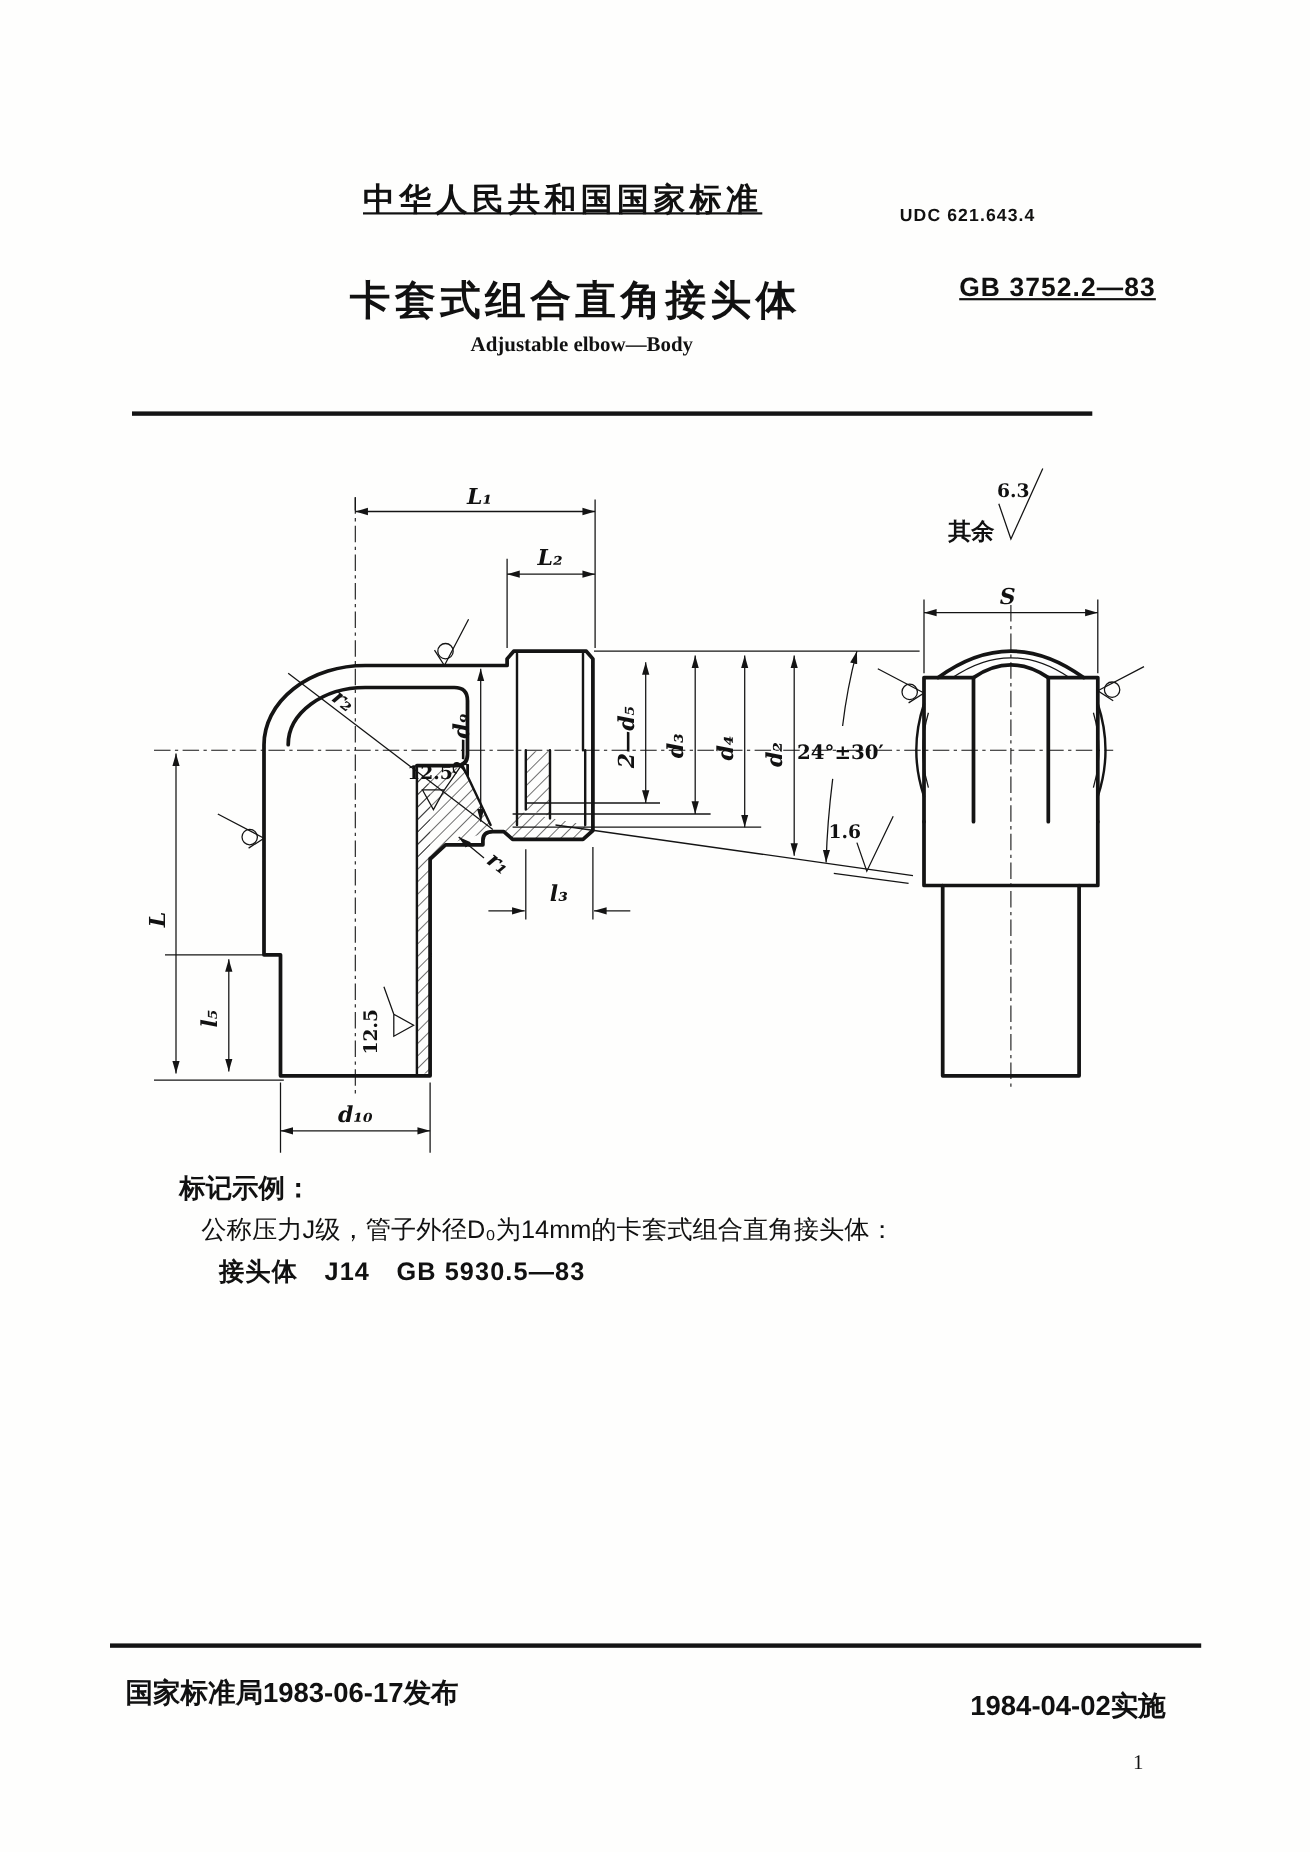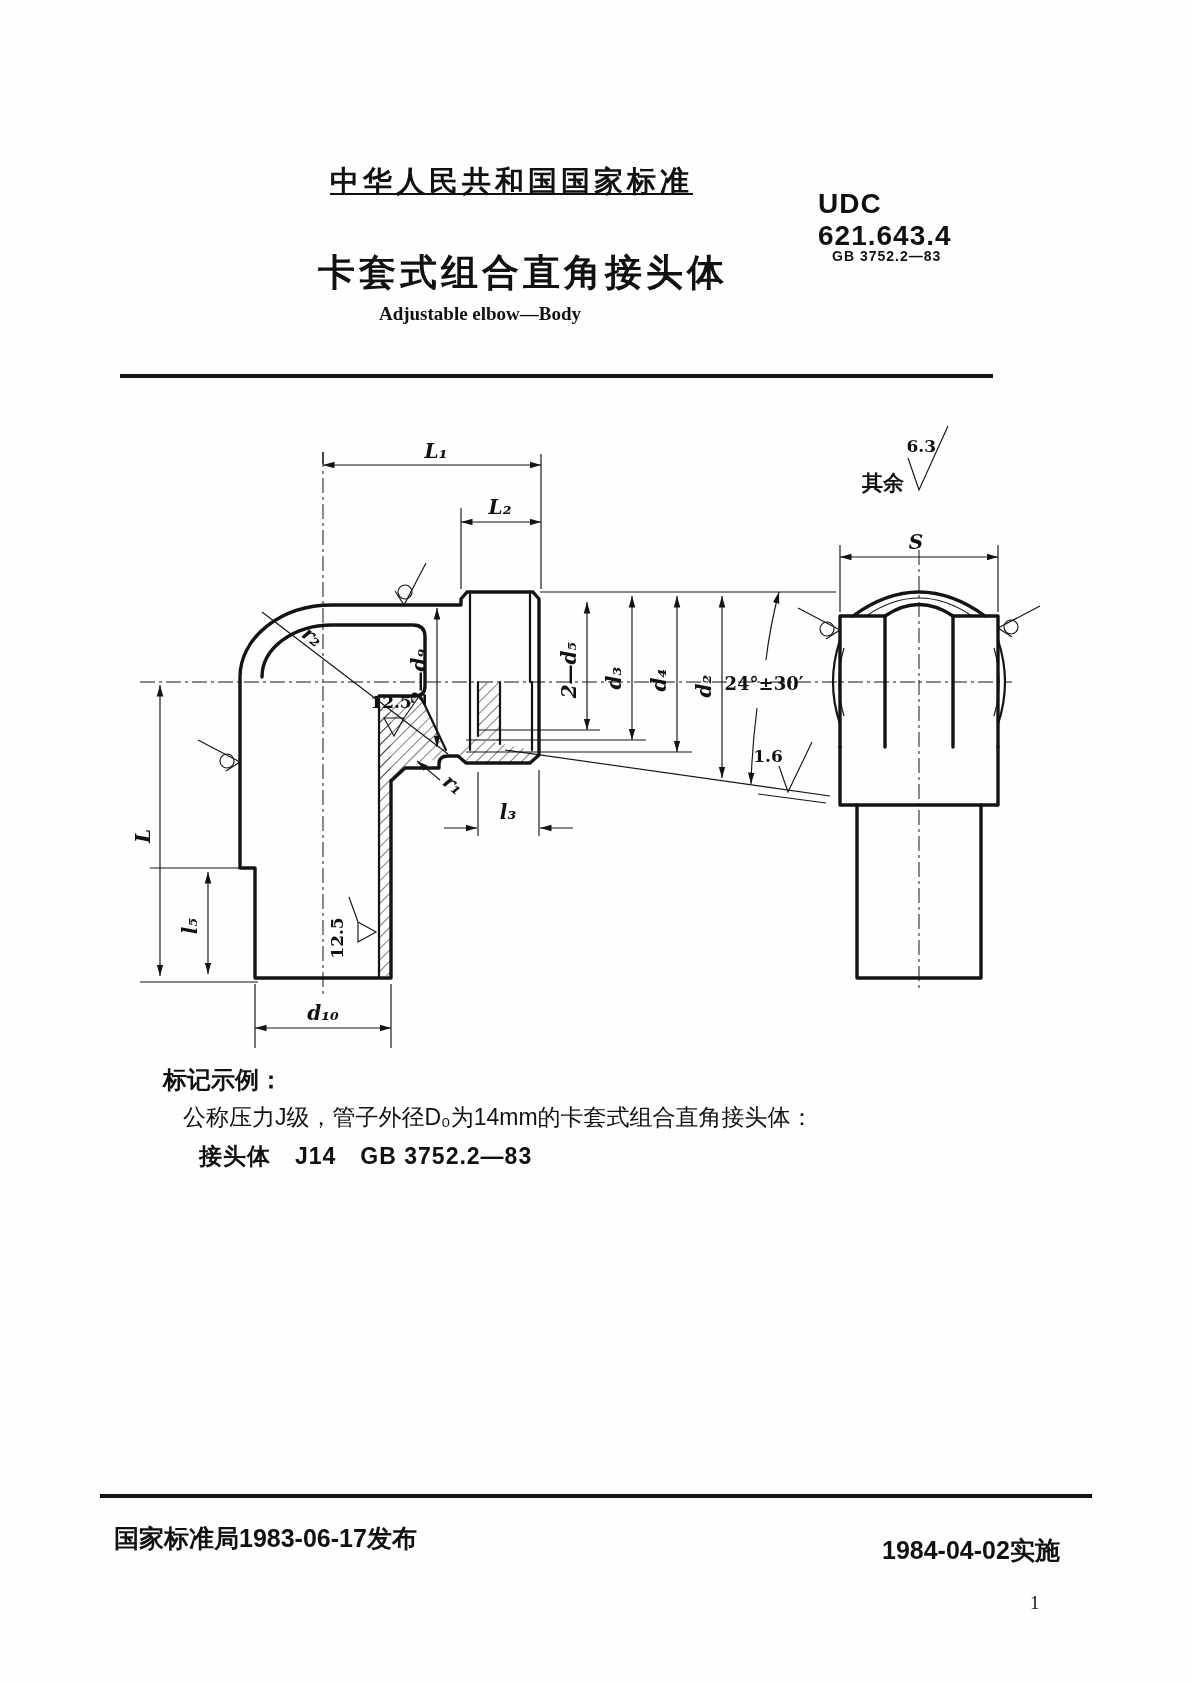--- a/index.html
+++ b/index.html
@@ -5,24 +5,24 @@
   html,body{margin:0;padding:0;}
   body{
     width:1191px;height:1684px;position:relative;background:#fefefd;
     font-family:"Liberation Sans",sans-serif;color:#111;overflow:hidden;
   }
   .abs{position:absolute;}
   .b{font-weight:bold;}
   .rule{position:absolute;background:#141414;}
   
   .org-title{left:330px;top:162px;font-size:29px;letter-spacing:4px;text-decoration:underline;}
-  .udc{left:818px;top:188px;width:175px;font-size:28px;letter-spacing:1px;}
+  .udc{left:818px;top:188px;width:175px;font-size:16px;letter-spacing:1px;}
   .doc-title{left:318px;top:248px;font-size:37px;letter-spacing:4px;}
-  .std-no{left:832px;top:248px;font-size:14px;letter-spacing:1px;}
-  .subtitle{left:330px;top:303px;width:300px;text-align:center;font-size:19px;font-family:"Liberation Serif",serif;}
+  .std-no{left:872px;top:248px;font-size:24px;letter-spacing:1px;text-decoration:underline;}
+  .subtitle{left:330px;top:303px;width:300px;text-align:right;font-size:19px;font-family:"Liberation Serif",serif;}
   
   .ex-head{left:163px;top:1064px;font-size:24px;font-family:Liberation Serif, serif;}
   .ex-line1{left:183px;top:1102px;font-size:23px;}
   .ex-line2{left:199px;top:1141px;font-size:23px;letter-spacing:1px;}
   
   .issued{left:114px;top:1522px;font-size:25px;}
   .implemented{left:882px;top:1534px;font-size:25px;}
   .pageno{left:1030px;top:1592px;font-size:19px;font-family:"Liberation Serif",serif;}
   
   svg{position:absolute;left:0;top:400px;}
@@ -196,18 +196,18 @@
     <use href="#sfin" transform="translate(1012,228) rotate(90) scale(-1,1)"></use>
 
     <path class="thin" d="M840,145 V212 M998,145 V212"></path>
     <line class="thin" x1="840" y1="157" x2="998" y2="157" marker-start="url(#ah)" marker-end="url(#ah)"></line>
     <text class="dimlab mid" x="916" y="149">S</text>
   </g>
 </svg>
 
 <div class="abs b ex-head">标记示例：</div>
 <div class="abs ex-line1">公称压力J级，管子外径D₀为14mm的卡套式组合直角接头体：</div>
-<div class="abs b ex-line2">接头体　J14　GB 3752.2—83</div>
+<div class="abs b ex-line2">接头体　J14　GB 5930.5—83</div>
 
 <div class="rule" style="left:100px;top:1494px;width:992px;height:4px;"></div>
 <div class="abs b issued">国家标准局1983-06-17发布</div>
 <div class="abs b implemented">1984-04-02实施</div>
 <div class="abs pageno">1</div>
 
 </body></html>

